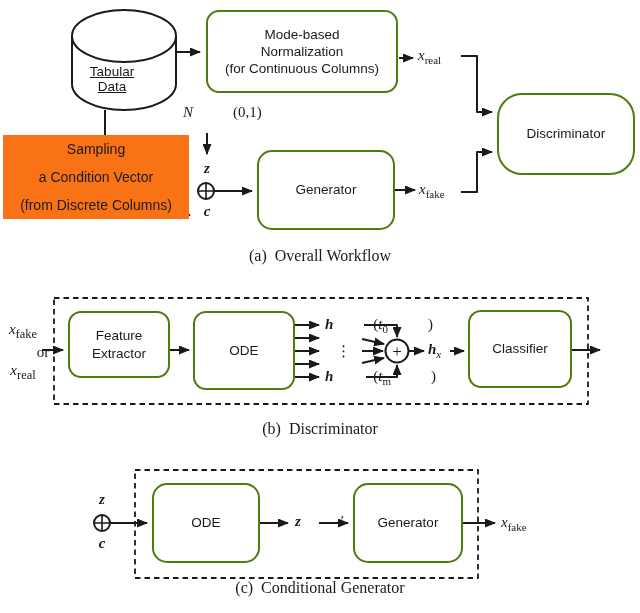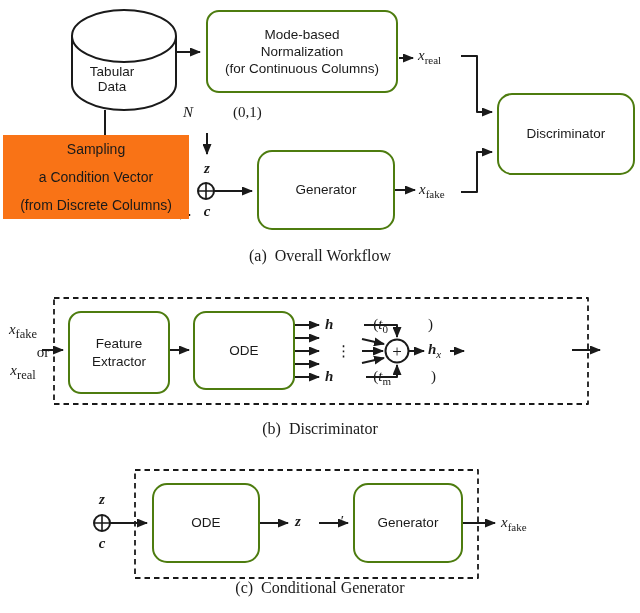--- a/index.html
+++ b/index.html
@@ -81,21 +81,21 @@
         <path d="M102,515 V531 M94,523 H110" stroke-width="1.6"></path>
       </g>
       <path d="M110,523 H147" marker-end="url(#arr)"></path>
       <path d="M260,523 H288" marker-end="url(#arr)"></path>
       <path d="M319,523 H348" marker-end="url(#arr)"></path>
       <path d="M463,523 H495" marker-end="url(#arr)"></path>
     </g>
     <text x="397" y="357" text-anchor="middle" font-family="Liberation Serif, serif" font-size="17" fill="#1a1a1a">+</text>
   </svg>
 
-  <div class="cyl-label" style="left:74px;top:64px;width:76px;">Tabular Data</div>
+  <div class="cyl-label" style="left:74px;top:64px;width:76px;text-decoration:underline;">Tabular Data</div>
 
   <div class="box" style="left:206px;top:10px;width:192px;height:83px;">
     <span>Mode-based
 Normalization
 (for Continuous Columns)</span>
   </div>
 
   <div class="note" style="left:3px;top:135px;width:186px;">Sampling
 a Condition Vector
 (from Discrete Columns)</div>
@@ -104,60 +104,63 @@
     <span class="i">N</span><span class="r">(0,1)</span>
   </div>
 
   <div class="lbl bi center" style="left:200px;top:160px;width:14px;">z</div>
   <div class="lbl bi center" style="left:200px;top:203px;width:14px;">c</div>
 
   <div class="box" style="left:257px;top:150px;width:138px;height:80px;border-radius:15px;">
     <span>Generator</span>
   </div>
 
-  <div class="box" style="left:497px;top:93px;width:138px;height:82px;border-radius:15px;">
+  <div class="box" style="left:497px;top:93px;width:138px;height:82px;border-radius:25px;">
     <span>Discriminator</span>
   </div>
 
   <div class="lbl" style="left:418px;top:47px;">
     <span class="i">x</span><sub>real</sub>
   </div>
   <div class="lbl" style="left:419px;top:181px;">
     <span class="i">x</span><sub>fake</sub>
   </div>
 
   <div class="caption" style="top:247px;">(a)&nbsp; Overall Workflow</div>
 
   <div class="stack" style="left:0;top:320px;width:46px;">
     <span><span class="i">x</span><sub>fake</sub></span>
     <span class="r">or</span>
     <span><span class="i">x</span><sub>real</sub></span>
   </div>
 
-  <div class="box" style="left:68px;top:311px;width:102px;height:83px;text-align:center;">
+  <div class="box" style="left:68px;top:311px;width:102px;height:67px;text-align:center;">
     <span>Feature
 Extractor</span>
   </div>
 
   <div class="box" style="left:193px;top:311px;width:102px;height:79px;">
     <span>ODE</span>
   </div>
 
   <div class="lbl" style="left:325px;top:316px;">
     <span class="bi">h</span><span class="r">(</span><span class="i">t</span><sub>0</sub><span class="r">)</span>
   </div>
   <div class="dots" style="left:336px;top:342px;">⋮</div>
   <div class="lbl" style="left:325px;top:368px;">
     <span class="bi">h</span><span class="r">(</span><span class="i">t</span><sub>m</sub><span class="r">)</span>
   </div>
 
   <div class="lbl" style="left:428px;top:341px;">
     <span class="bi">h</span><sub class="i">x</sub>
   </div>
 
+  <div class="box" style="left:468px;top:310px;width:104px;height:78px;">
+    <span>Classifier</span>
+  </div>
 
   <div class="lbl" style="left:605px;top:340px;text-decoration:underline;">
     <span class="r">D(</span><span class="i">x</span><span class="r">)</span>
   </div>
 
   <div class="caption" style="top:420px;">(b)&nbsp; Discriminator</div>
 
   <div class="lbl bi center" style="left:95px;top:491px;width:14px;">z</div>
   <div class="lbl bi center" style="left:95px;top:535px;width:14px;">c</div>
 

